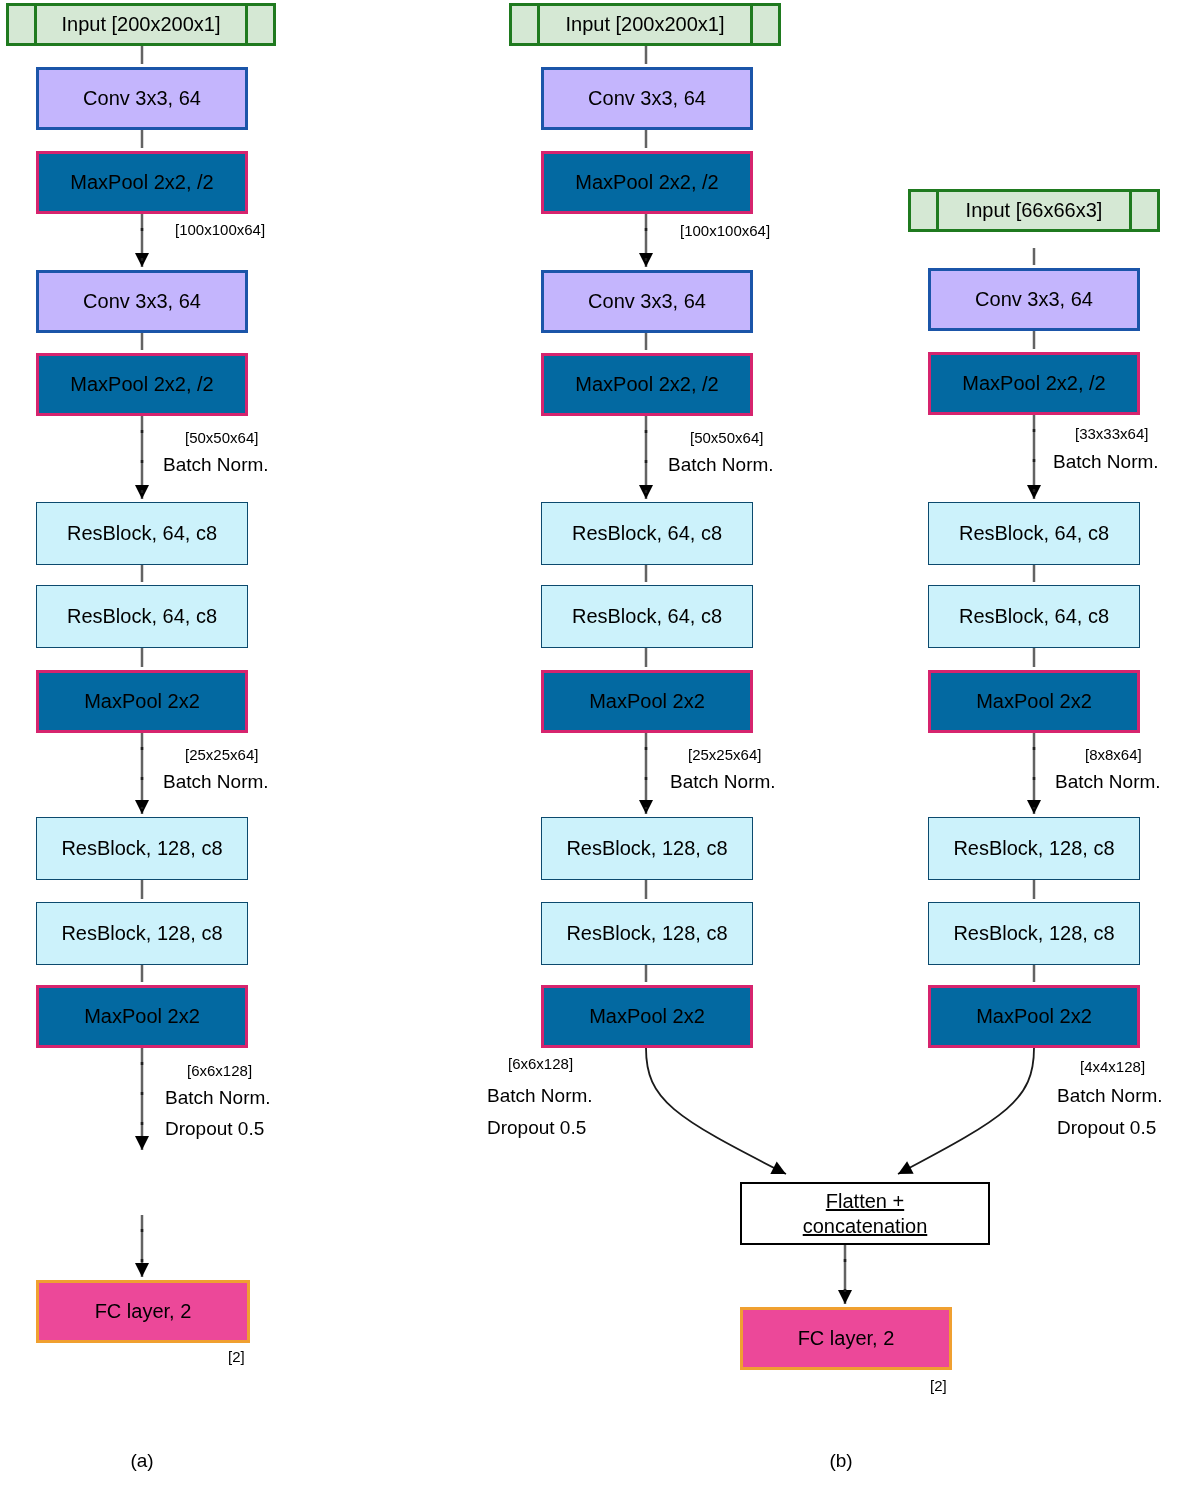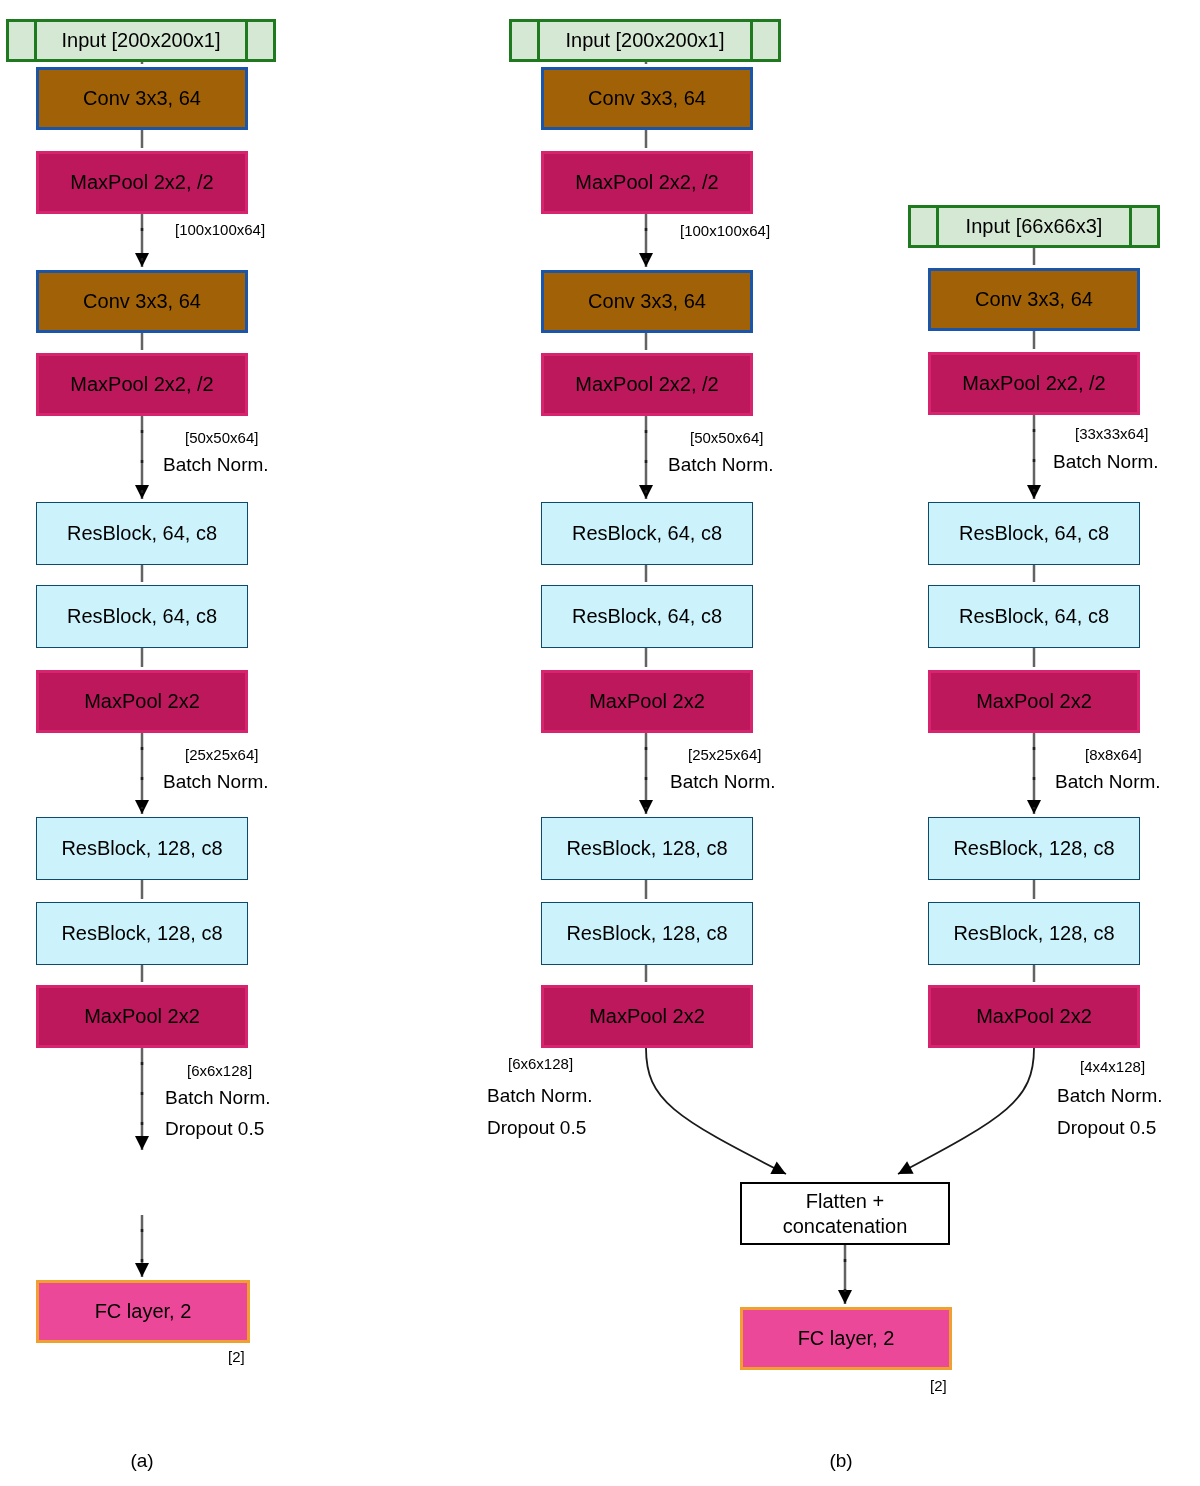--- a/index.html
+++ b/index.html
@@ -6,25 +6,25 @@
   .stage{
     position:relative;width:1200px;height:1486px;background:#ffffff;
     font-family:"Liberation Sans",sans-serif;color:#000;overflow:hidden;
   }
   .wires{position:absolute;left:0;top:0;z-index:0;}
   .box{
     position:absolute;box-sizing:border-box;z-index:1;
     display:flex;align-items:center;justify-content:center;
     font-size:20px;text-align:center;line-height:1.25;white-space:pre;
   }
-  .input{background:#d5e8d4;border:3px solid #1f7a1f;margin-top:16px;}
+  .input{background:#d5e8d4;border:3px solid #1f7a1f;}
   .input::before{content:"";position:absolute;top:-1px;bottom:-1px;left:25px;border-left:3px solid #1f7a1f;}
   .input::after{content:"";position:absolute;top:-1px;bottom:-1px;right:25px;border-left:3px solid #1f7a1f;}
-  .conv{background:#a16207;border:3px solid #1b55a9;}
-  .pool{background:#be185d;border:3px solid #d6246e;}
+  .conv{background:#c4b5fd;border:3px solid #1b55a9;}
+  .pool{background:#0369a1;border:3px solid #d6246e;}
   .res{background:#ccf2fb;border:1px solid #0c4a6e;}
   .plainbox{background:#ffffff;border:2px solid #000000;}
   .fc{background:#ec4899;border:3px solid #f0a030;}
   .concat{flex-direction:column;}
   .ann{position:absolute;z-index:2;font-size:15px;white-space:nowrap;}
   .annbig{position:absolute;z-index:2;font-size:19px;white-space:nowrap;}
   .caption{position:absolute;z-index:2;font-size:19px;text-align:center;}
 </style>
 </head>
 <body>
@@ -151,21 +151,21 @@
   <div class="box pool" style="left:928px;top:985px;width:212px;height:63px;">MaxPool 2x2</div>
 
   <div class="ann" style="left:1075px;top:425px;">[33x33x64]</div>
   <div class="annbig" style="left:1053px;top:451px;">Batch Norm.</div>
   <div class="ann" style="left:1085px;top:746px;">[8x8x64]</div>
   <div class="annbig" style="left:1055px;top:771px;">Batch Norm.</div>
   <div class="ann" style="left:1080px;top:1058px;">[4x4x128]</div>
   <div class="annbig" style="left:1057px;top:1085px;">Batch Norm.</div>
   <div class="annbig" style="left:1057px;top:1117px;">Dropout 0.5</div>
 
-  <div class="box plainbox concat" style="left:740px;top:1182px;width:210px;height:63px;">
+  <div class="box plainbox concat" style="left:740px;top:1182px;width:250px;height:63px;text-decoration:underline;">
     <span>Flatten +</span>
     <span>concatenation</span>
   </div>
   <div class="box fc" style="left:740px;top:1307px;width:212px;height:63px;">FC layer, 2</div>
   <div class="ann" style="left:930px;top:1377px;">[2]</div>
   <div class="caption" style="left:811px;top:1450px;width:60px;">(b)</div>
 
 </div>
 
 </body></html>

